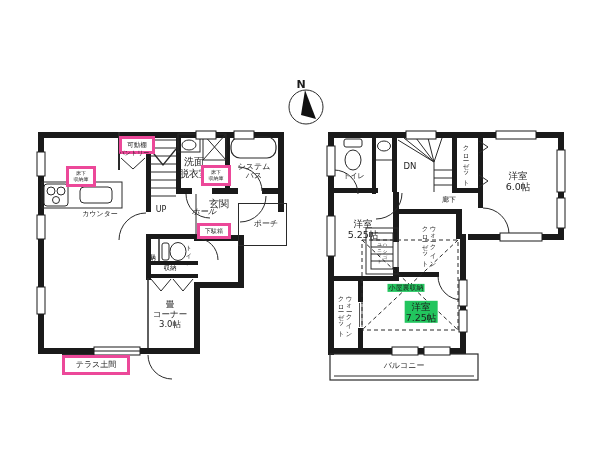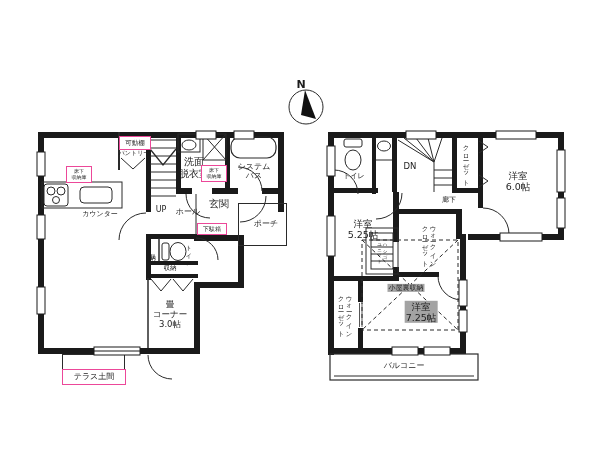--- a/index.html
+++ b/index.html
@@ -3,26 +3,26 @@
 <meta charset="utf-8">
 <style>
   html,body{margin:0;padding:0;background:#fff;}
   #canvas{position:relative;width:600px;height:476px;background:#fff;overflow:hidden;
           font-family:"DejaVu Sans",sans-serif;color:#1c1c1c;}
   svg{position:absolute;left:0;top:0;}
   .lbl{position:absolute;transform:translate(-50%,-50%);text-align:center;
        white-space:pre-line;line-height:1.18;color:#1c1c1c;}
   .lblv{position:absolute;transform:translate(-50%,-50%);writing-mode:vertical-rl;
         text-orientation:upright;white-space:pre;line-height:1.25;color:#1c1c1c;letter-spacing:1px;}
-  .box{position:absolute;border:1px solid #ec4899;background:#fff;display:flex;
+  .box{position:absolute;border:3px solid #ec4899;background:#fff;display:flex;
        align-items:center;justify-content:center;text-align:center;white-space:pre-line;
        line-height:1.05;color:#1c1c1c;}
   .area-lbl{position:absolute;font-size:10.5px;color:#222;white-space:nowrap;}
   .north{position:absolute;font-weight:bold;font-size:11px;transform:translate(-50%,-50%);}
-  .bg{background:#a3a3a3;padding:0 1px;}
+  .bg{background:#22c55e;padding:0 1px;}
 </style>
 </head>
 <body>
 
 <div id="canvas">
 
 <svg width="600" height="476" viewBox="0 0 600 476">
   <g fill="#1a1a1a" stroke="none">
     <rect x="38" y="132" width="246" height="6"></rect>
     <rect x="38" y="132" width="6" height="222"></rect>
@@ -200,31 +200,31 @@
 <div class="box" style="left:66px;top:166px;width:24px;height:15px;font-size:5px;">床下
 収納庫</div>
 <div class="lbl" style="left:100px;top:214px;font-size:7px;">カウンター</div>
 <div class="lbl" style="left:194px;top:168px;font-size:10px;">洗面
 脱衣室</div>
 <div class="box" style="left:201px;top:165px;width:24px;height:15px;font-size:5px;">床下
 収納庫</div>
 <div class="lbl" style="left:254px;top:171px;font-size:8px;">システム
 バス</div>
 <div class="lbl" style="left:161px;top:210px;font-size:8px;">UP</div>
-<div class="lbl" style="left:188px;top:212px;font-size:8px;">ホール</div>
+<div class="lbl" style="left:204px;top:212px;font-size:8px;font-style:italic;">ホール</div>
 <div class="lbl" style="left:219px;top:204px;font-size:10px;">玄関</div>
 <div class="box" style="left:197px;top:223px;width:28px;height:10px;font-size:6px;">下駄箱</div>
 <div class="lbl" style="left:258px;top:224px;font-size:8px;margin-left:8px;">ポーチ</div>
 <div class="lblv" style="left:153px;top:250px;font-size:6px;">収納</div>
 <div class="lblv" style="left:189px;top:252px;font-size:6px;">トイレ</div>
 <div class="lbl" style="left:170px;top:269px;font-size:6.5px;">収納</div>
 <div class="lbl" style="left:170px;top:314px;font-size:8.5px;">畳
 コーナー
 3.0帖</div>
-<div class="box" style="left:62px;top:369px;width:62px;height:14px;font-size:8px;">テラス土間</div>
+<div class="box" style="left:62px;top:355px;width:62px;height:14px;font-size:8px;">テラス土間</div>
 
 <div class="lbl" style="left:354px;top:176px;font-size:7px;">トイレ</div>
 <div class="lbl" style="left:410px;top:166px;font-size:8.5px;">DN</div>
 <div class="lblv" style="left:466px;top:162px;font-size:6.5px;">クローゼット</div>
 <div class="lbl" style="left:518px;top:181px;font-size:9.5px;">洋室
 6.0帖</div>
 <div class="lbl" style="left:430px;top:200px;font-size:7px;margin-left:19px;">廊下</div>
 <div class="lbl" style="left:363px;top:229px;font-size:9.5px;">洋室
 5.25帖</div>
 <div class="lblv" style="left:382px;top:251px;font-size:4.5px;letter-spacing:0;">ハシゴ

